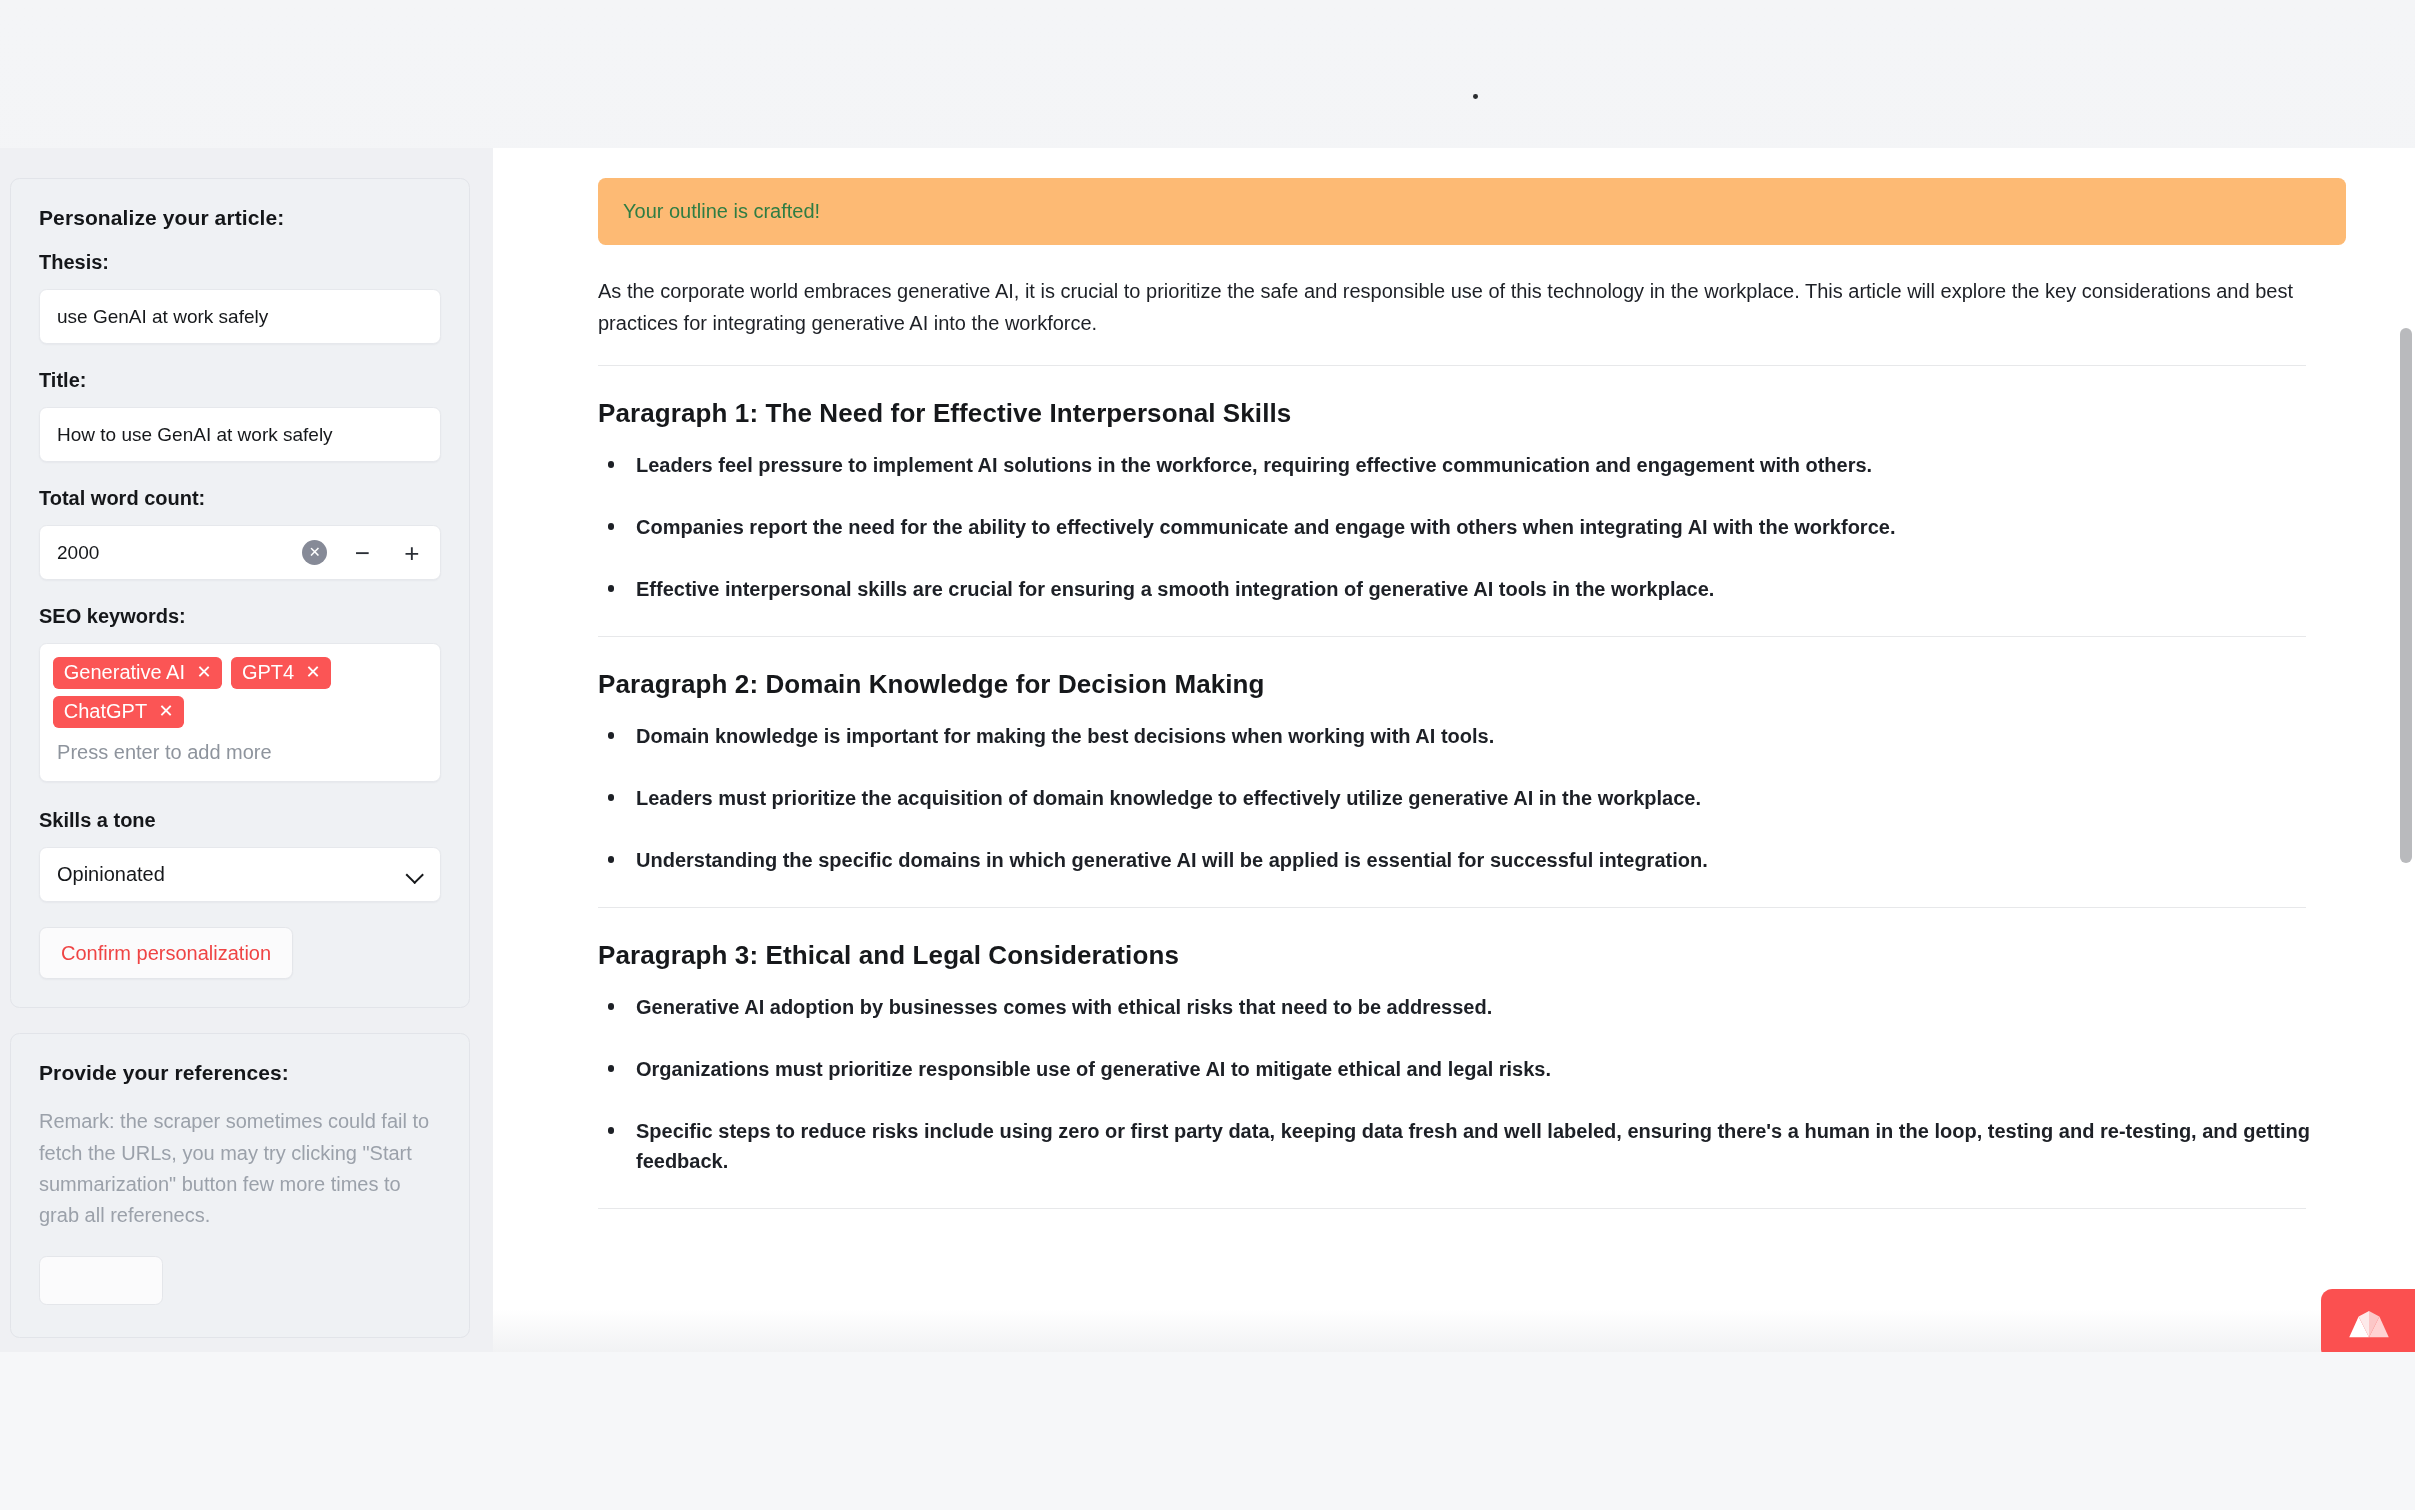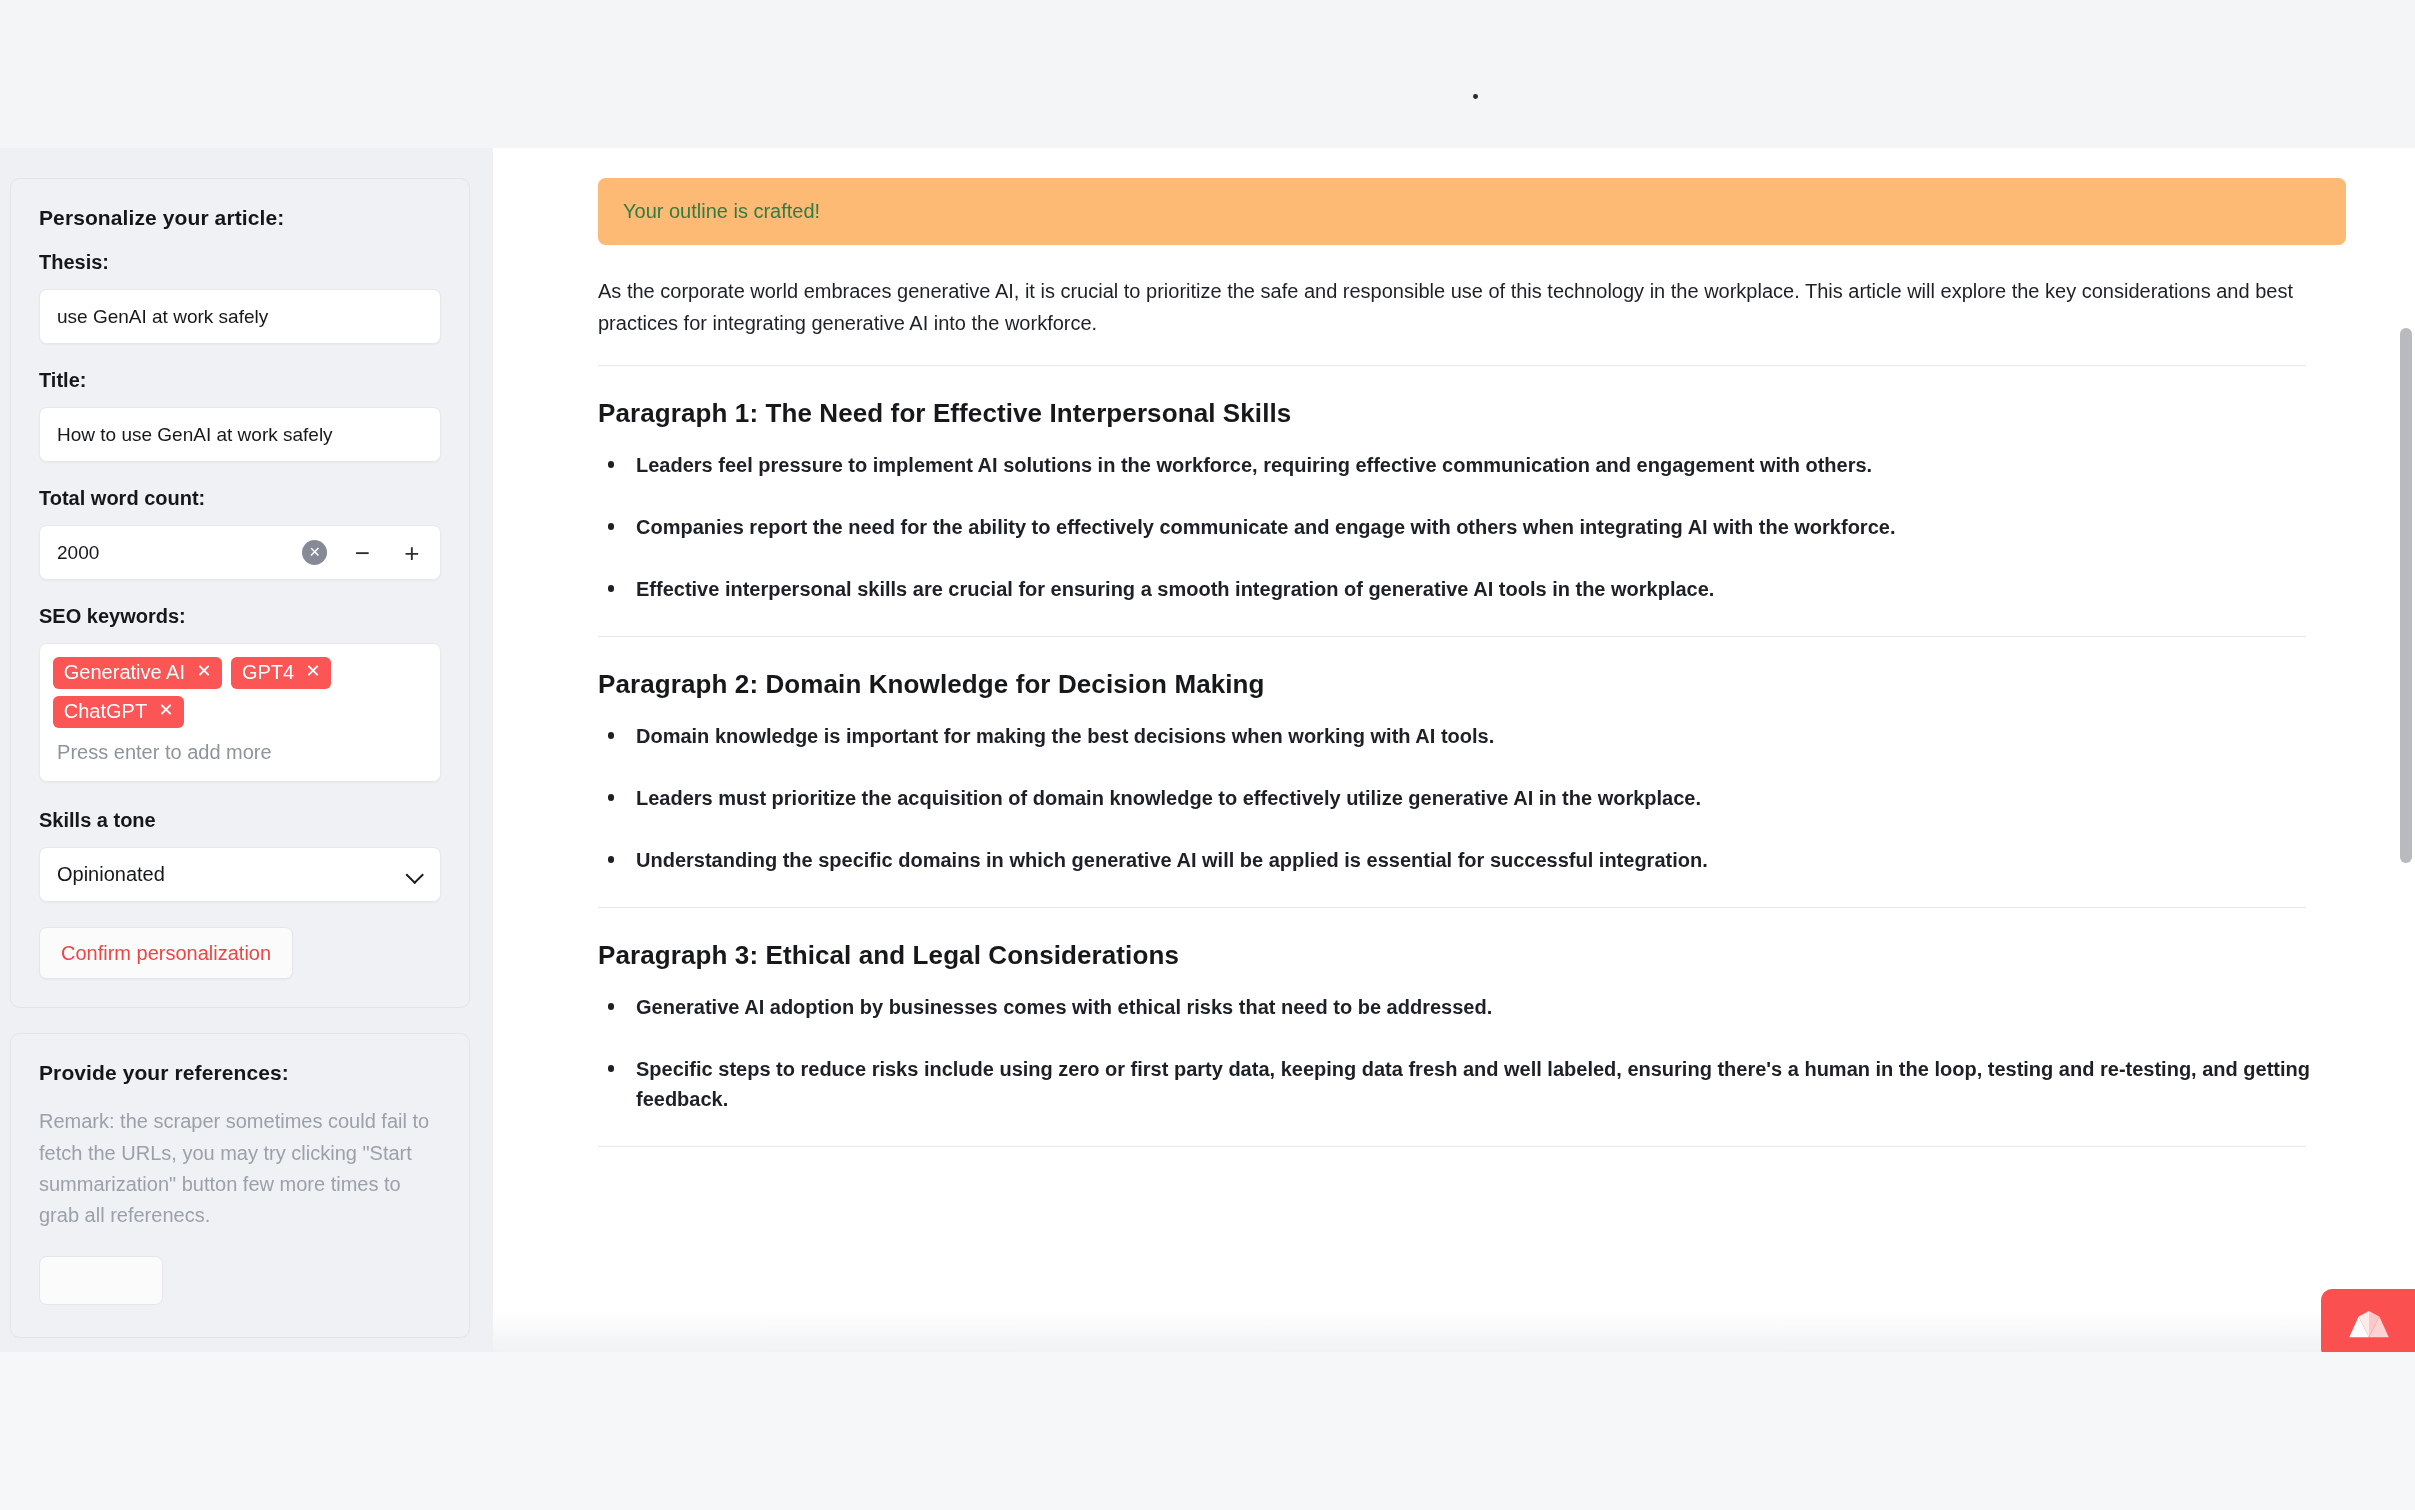--- a/index.html
+++ b/index.html
@@ -144,20 +144,21 @@
     background: #ffffff;
     border: 1px solid #e6e8ec;
     border-radius: 7.6px;
     padding: 13.3px 13.3px 15px 13.3px;
     margin-bottom: 27px;
     box-shadow: 0 1px 1.9px rgba(16,24,40,.04);
   }
   .tag-list { display: flex; flex-wrap: wrap; gap: 7.6px 9.5px; margin-bottom: 7.6px; }
   .tag {
     display: inline-flex;
+    align-items: center;
     gap: 11.4px;
     background: #fb5555;
     color: #ffffff;
     border-radius: 5.7px;
     padding: 3.8px 10.5px 4.8px 10.5px;
     font-size: 20px;
     line-height: 1.15;
     white-space: nowrap;
     cursor: default;
   }
@@ -424,20 +425,21 @@
       <ul class="bullets">
         <li>Domain knowledge is important for making the best decisions when working with AI tools.</li>
         <li>Leaders must prioritize the acquisition of domain knowledge to effectively utilize generative AI in the workplace.</li>
         <li>Understanding the specific domains in which generative AI will be applied is essential for successful integration.</li>
       </ul>
       <div class="hr"></div>
 
       <h2 class="sec-title">Paragraph 3: Ethical and Legal Considerations</h2>
       <ul class="bullets">
         <li>Generative AI adoption by businesses comes with ethical risks that need to be addressed.</li>
+        <li>Organizations must prioritize responsible use of generative AI to mitigate ethical and legal risks.</li>
         <li>Specific steps to reduce risks include using zero or first party data, keeping data fresh and well labeled, ensuring there's a human in the loop, testing and re-testing, and getting feedback.</li>
       </ul>
       <div class="hr"></div>
 
     </div>
     <div id="bottom-fade"></div>
   </main>
 
   <div id="scrollbar-track">
     <div id="scrollbar-thumb"></div>

